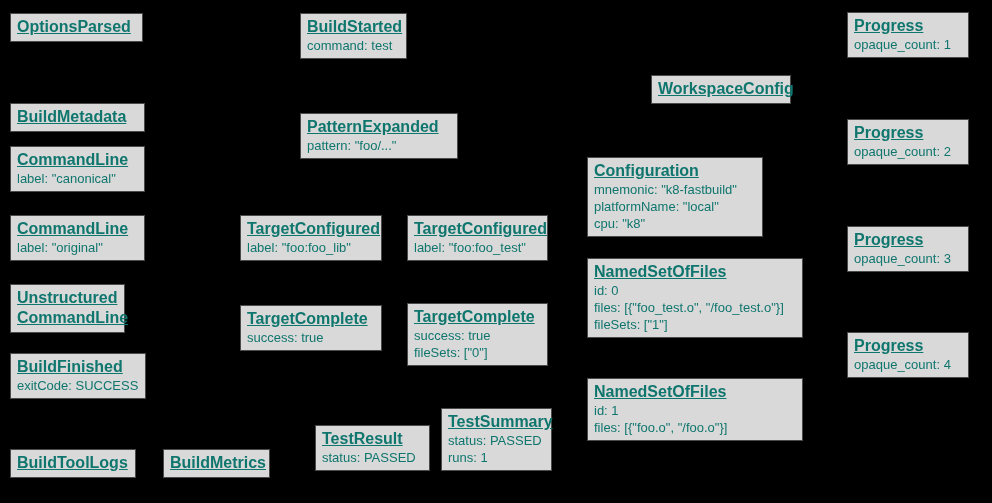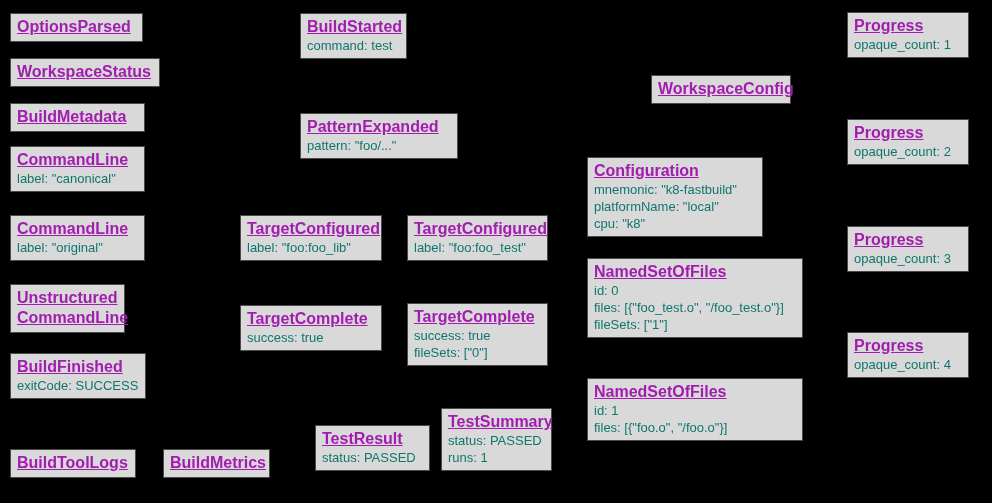--- a/index.html
+++ b/index.html
@@ -22,41 +22,38 @@
     border: 1px solid #4a4a4a;
     color: #000000;
     padding: 3px 6px 4px 6px;
   }
   .t {
     font-size: 16px;
     font-weight: bold;
     text-decoration: underline;
     line-height: 20px;
     white-space: pre-line;
-    color: #a21caf;
+    color: #0f766e;
   }
   .b {
     font-size: 13px;
     line-height: 17px;
     white-space: pre-line;
     color: #0f766e;
   }
 </style>
 </head>
 <body>
 
 <div class="canvas">
 
   <div class="node" style="left:10px;top:13px;width:133px">
     <div class="t">OptionsParsed</div>
   </div>
 
-  <div class="node" style="left:10px;top:58px;width:150px">
-    <div class="t">WorkspaceStatus</div>
-  </div>
 
   <div class="node" style="left:10px;top:103px;width:135px">
     <div class="t">BuildMetadata</div>
   </div>
 
   <div class="node" style="left:10px;top:146px;width:135px">
     <div class="t">CommandLine</div>
     <div class="b">label: "canonical"</div>
   </div>
 

